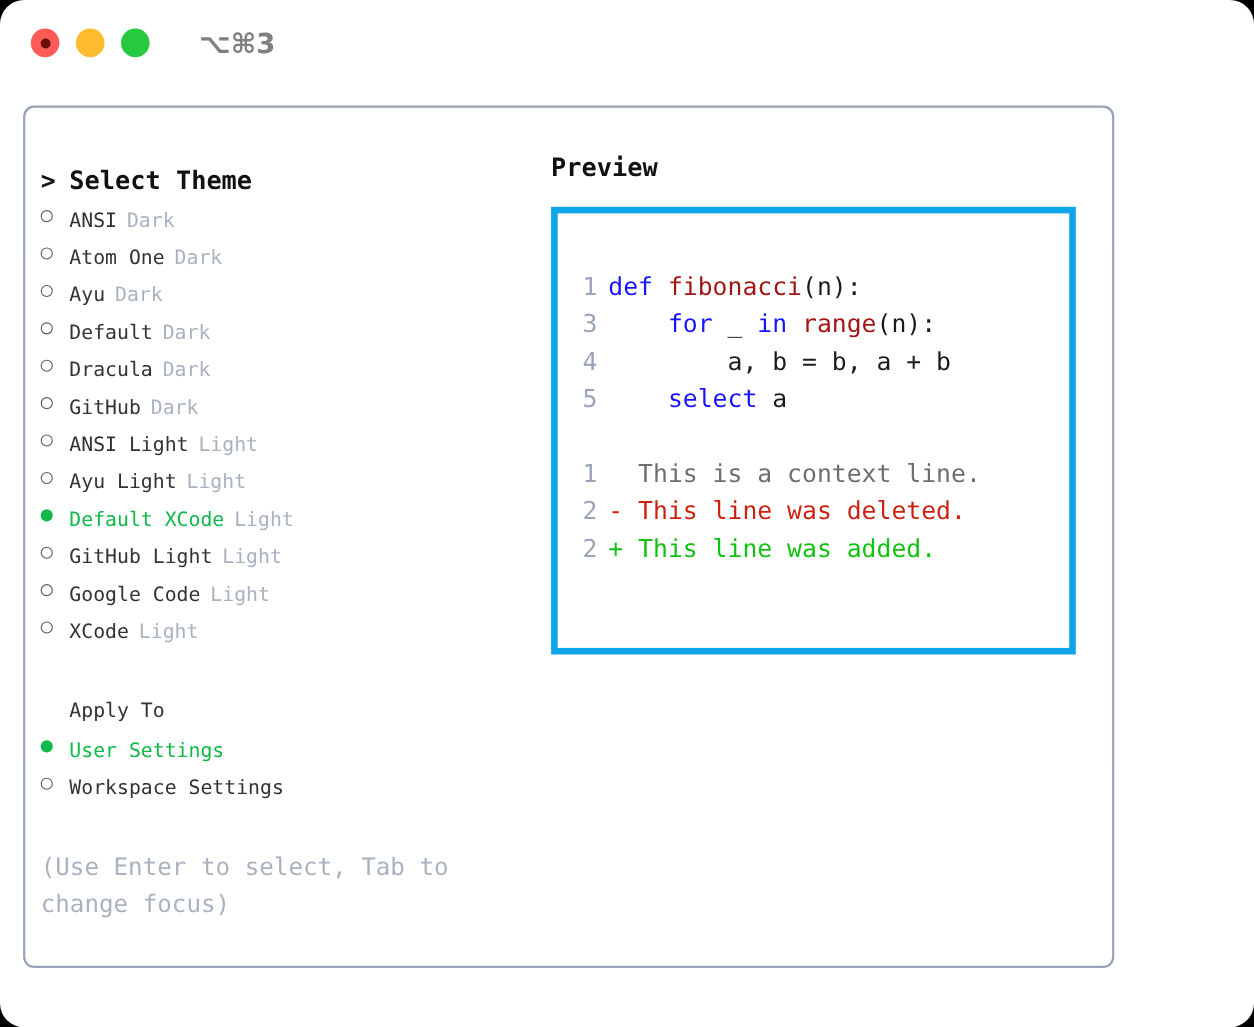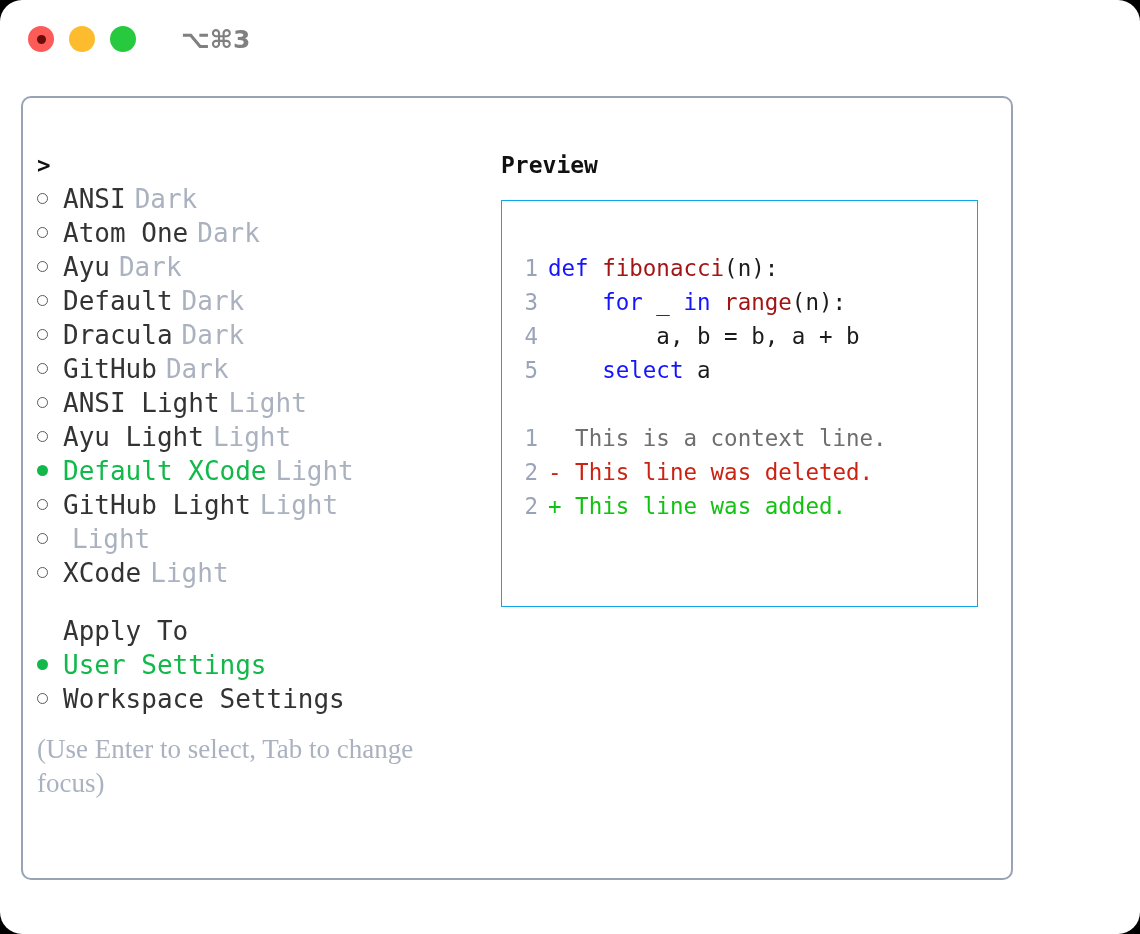--- a/index.html
+++ b/index.html
@@ -82,21 +82,21 @@
     position: absolute;
     left: 14px;
     top: 50px;
     width: 460px;
   }
 
   .line-row {
     height: 34px;
     display: flex;
     align-items: baseline;
-    font-size: 26px;
+    font-size: 18px;
     white-space: pre;
     line-height: 34px;
   }
   .marker {
     display: inline-block;
     width: 26px;
     flex: 0 0 26px;
     color: #333333;
     font-size: 22.5px;
   }
@@ -119,48 +119,47 @@
   .theme-name  { color: #333333; }
   .theme-name.selected { color: #11b84a; }
   .theme-tag   { color: #aab2c0; padding-left: 9px; }
   #select-theme-header {
     font-weight: bold;
     color: #111111;
     font-size: 23px;
   }
   #select-theme-header .marker { font-weight: bold; color: #111111; }
 
-  #apply-to-block { margin-top: 24px; }
+  #apply-to-block { margin-top: 40px; }
   #apply-to-label { color: #333333; }
 
   #hint-text {
-    margin-top: 16px;
-    font-size: 27px;
+    margin-top: 40px;
+    font-size: 22px;
     line-height: 34px;
     color: #aab2c0;
     width: 420px;
-    font-family: Liberation Serif, serif;
   }
 
   
   #preview-column {
     position: absolute;
     left: 478px;
-    top: 50px;
+    top: 38px;
     width: 500px;
   }
   #preview-header {
     font-size: 23px;
     font-weight: bold;
     color: #111111;
     line-height: 34px;
     margin-bottom: 18px;
   }
   #preview-box {
-    border: 1px solid #0ea5e9;
+    border: 6px solid #0ea5e9;
     width: 477px;
     height: 407px;
     box-sizing: border-box;
     background: #ffffff;
     padding: 50px 0 0 12px;
   }
   .code-line {
     font-size: 22.5px;
     line-height: 34px;
     white-space: pre;
@@ -192,34 +191,35 @@
     <span class="traffic-light tl-green"></span>
     <span id="shortcut-label">⌥⌘3</span>
   </div>
 
   <div id="main-panel">
 
     <div id="theme-column">
 
       <div class="line-row" id="select-theme-header">
         <span class="marker">&gt;</span>
+        <span>Select Theme</span>
       </div>
 
       <div id="theme-list">
           <div class="line-row"><span class="marker"><span class="bullet-ring"></span></span><span class="theme-name">ANSI</span><span class="theme-tag">Dark</span></div>
           <div class="line-row"><span class="marker"><span class="bullet-ring"></span></span><span class="theme-name">Atom One</span><span class="theme-tag">Dark</span></div>
           <div class="line-row"><span class="marker"><span class="bullet-ring"></span></span><span class="theme-name">Ayu</span><span class="theme-tag">Dark</span></div>
           <div class="line-row"><span class="marker"><span class="bullet-ring"></span></span><span class="theme-name">Default</span><span class="theme-tag">Dark</span></div>
           <div class="line-row"><span class="marker"><span class="bullet-ring"></span></span><span class="theme-name">Dracula</span><span class="theme-tag">Dark</span></div>
           <div class="line-row"><span class="marker"><span class="bullet-ring"></span></span><span class="theme-name">GitHub</span><span class="theme-tag">Dark</span></div>
           <div class="line-row"><span class="marker"><span class="bullet-ring"></span></span><span class="theme-name">ANSI Light</span><span class="theme-tag">Light</span></div>
           <div class="line-row"><span class="marker"><span class="bullet-ring"></span></span><span class="theme-name">Ayu Light</span><span class="theme-tag">Light</span></div>
           <div class="line-row"><span class="marker"><span class="bullet-dot"></span></span><span class="theme-name selected">Default XCode</span><span class="theme-tag">Light</span></div>
           <div class="line-row"><span class="marker"><span class="bullet-ring"></span></span><span class="theme-name">GitHub Light</span><span class="theme-tag">Light</span></div>
-          <div class="line-row"><span class="marker"><span class="bullet-ring"></span></span><span class="theme-tag">Light</span></div>
+          <div class="line-row"><span class="marker"><span class="bullet-ring"></span></span><span class="theme-name">Google Code</span><span class="theme-tag">Light</span></div>
           <div class="line-row"><span class="marker"><span class="bullet-ring"></span></span><span class="theme-name">XCode</span><span class="theme-tag">Light</span></div>
         </div>
 
       <div id="apply-to-block">
         <div class="line-row">
           <span class="marker"></span>
           <span id="apply-to-label">Apply To</span>
         </div>
         <div id="apply-to-list">
             <div class="line-row"><span class="marker"><span class="bullet-dot"></span></span><span class="theme-name selected">User Settings</span></div>

